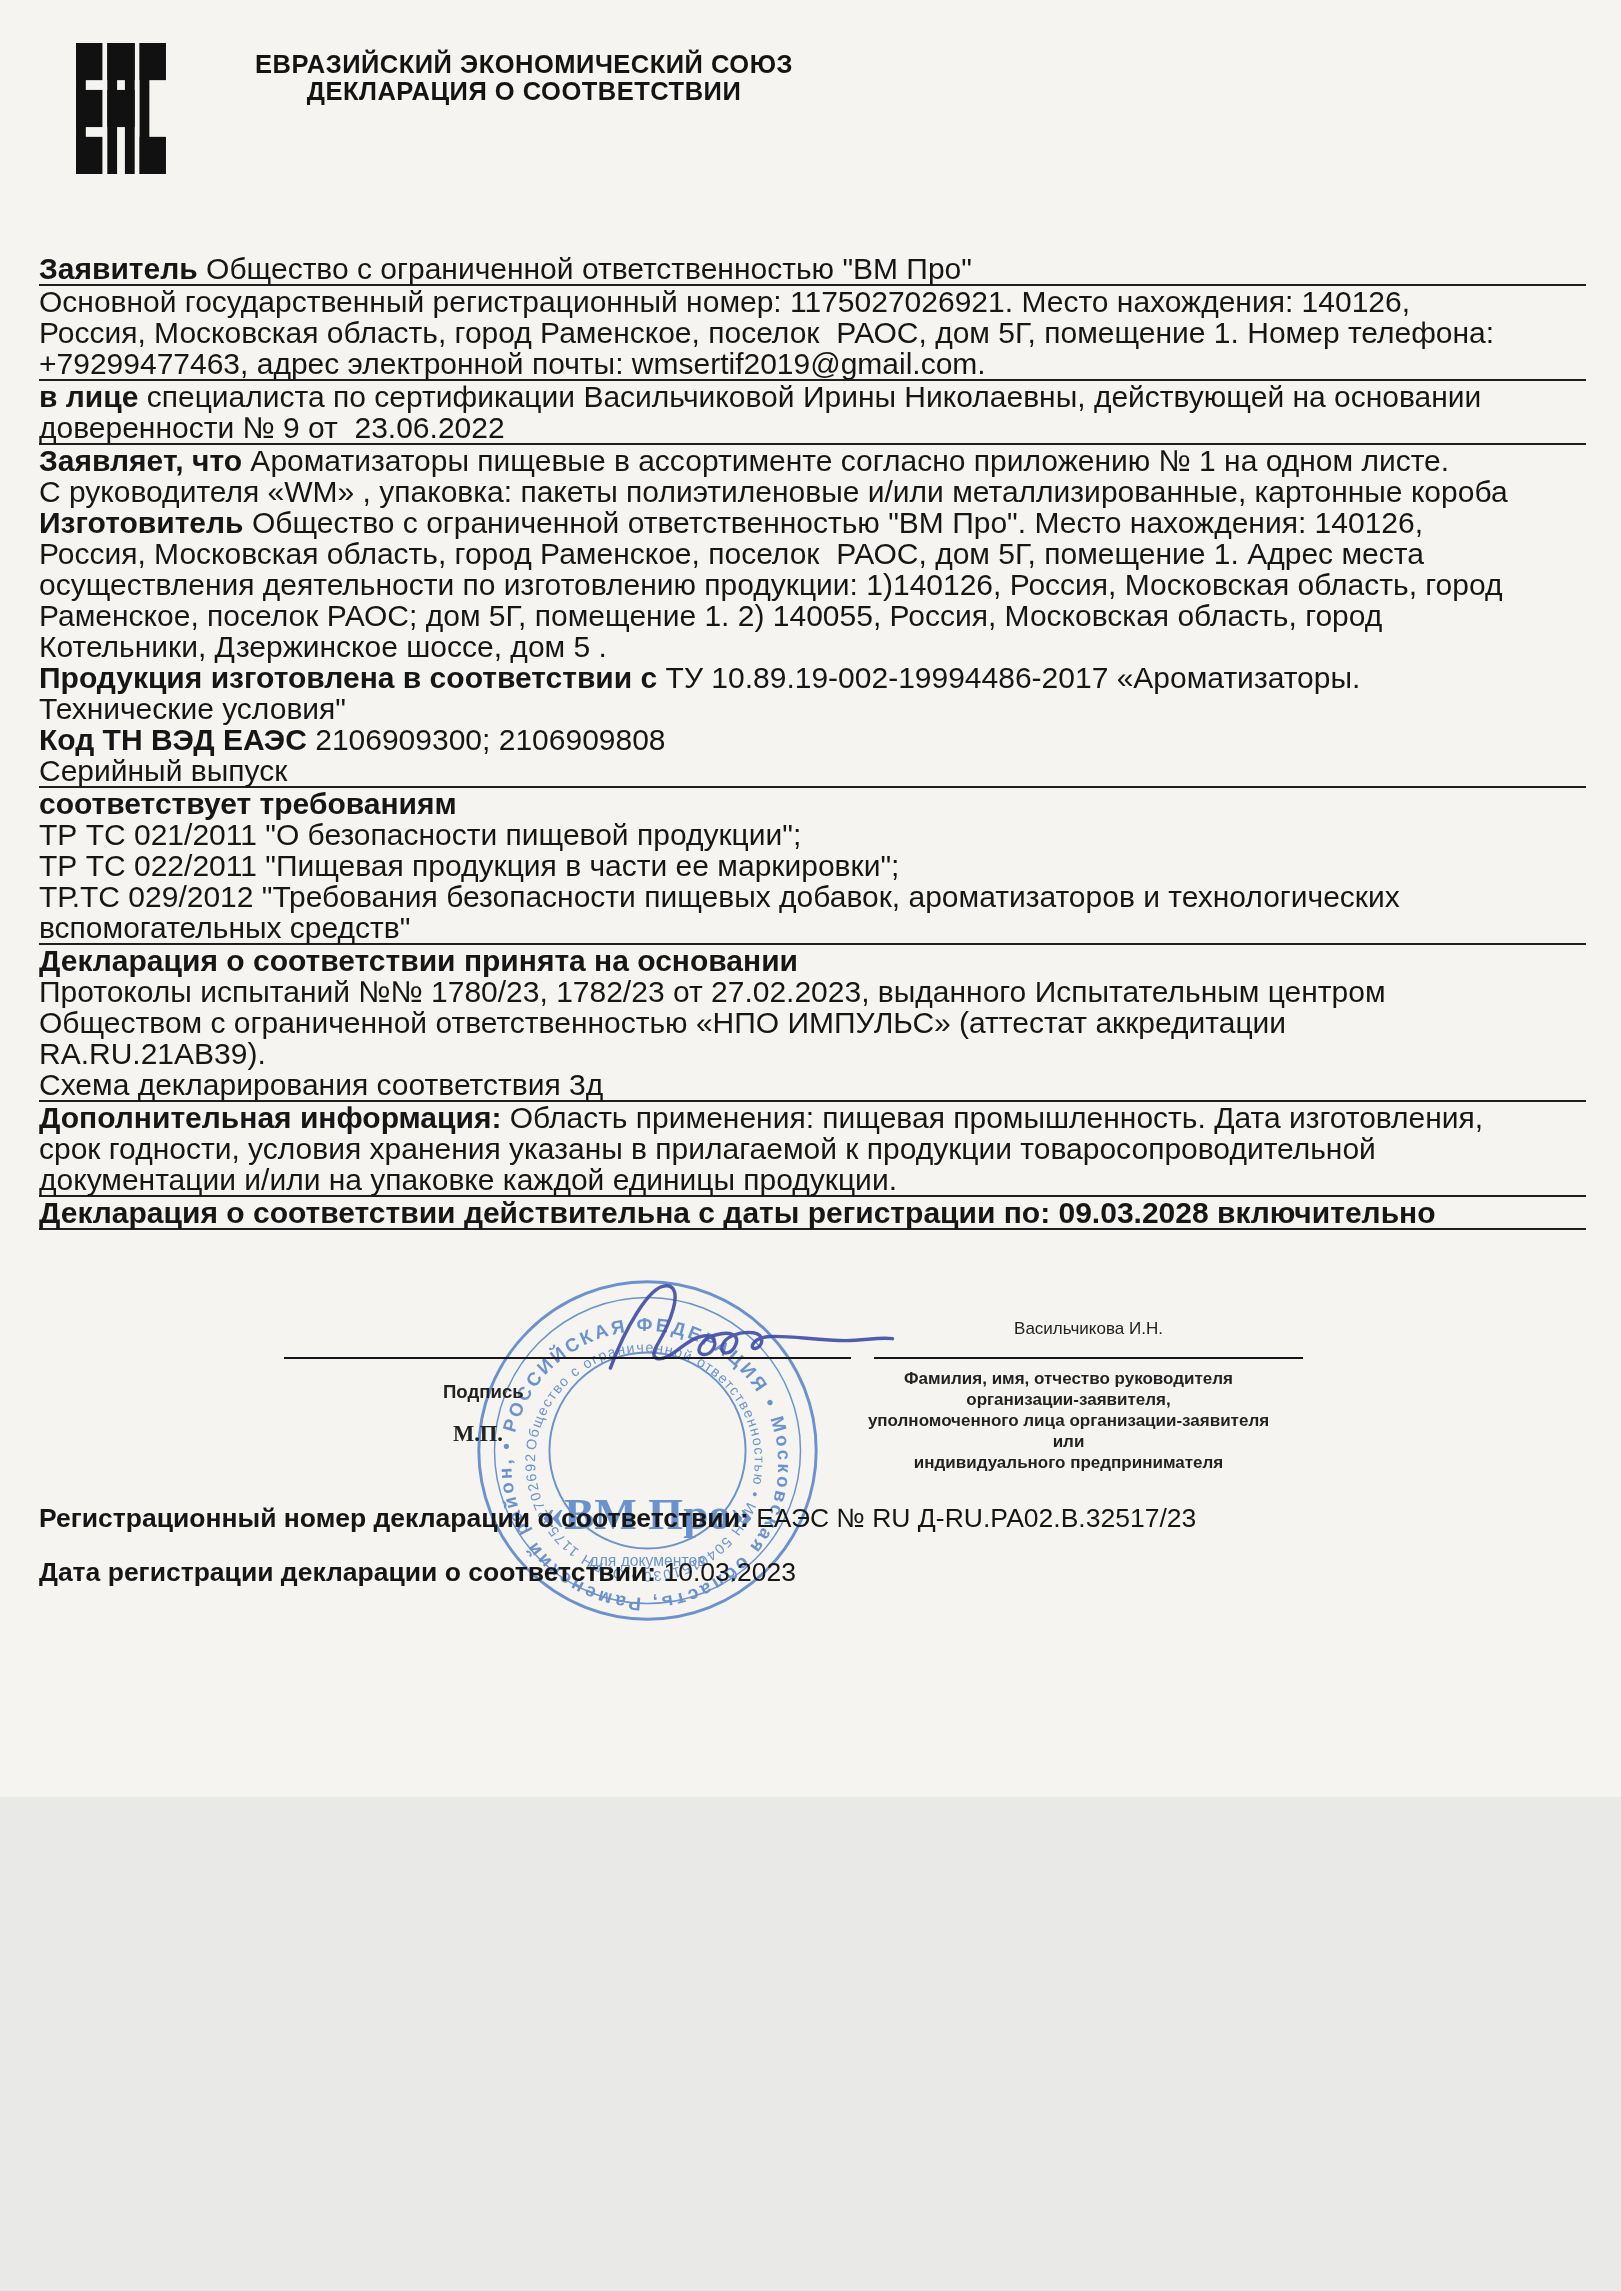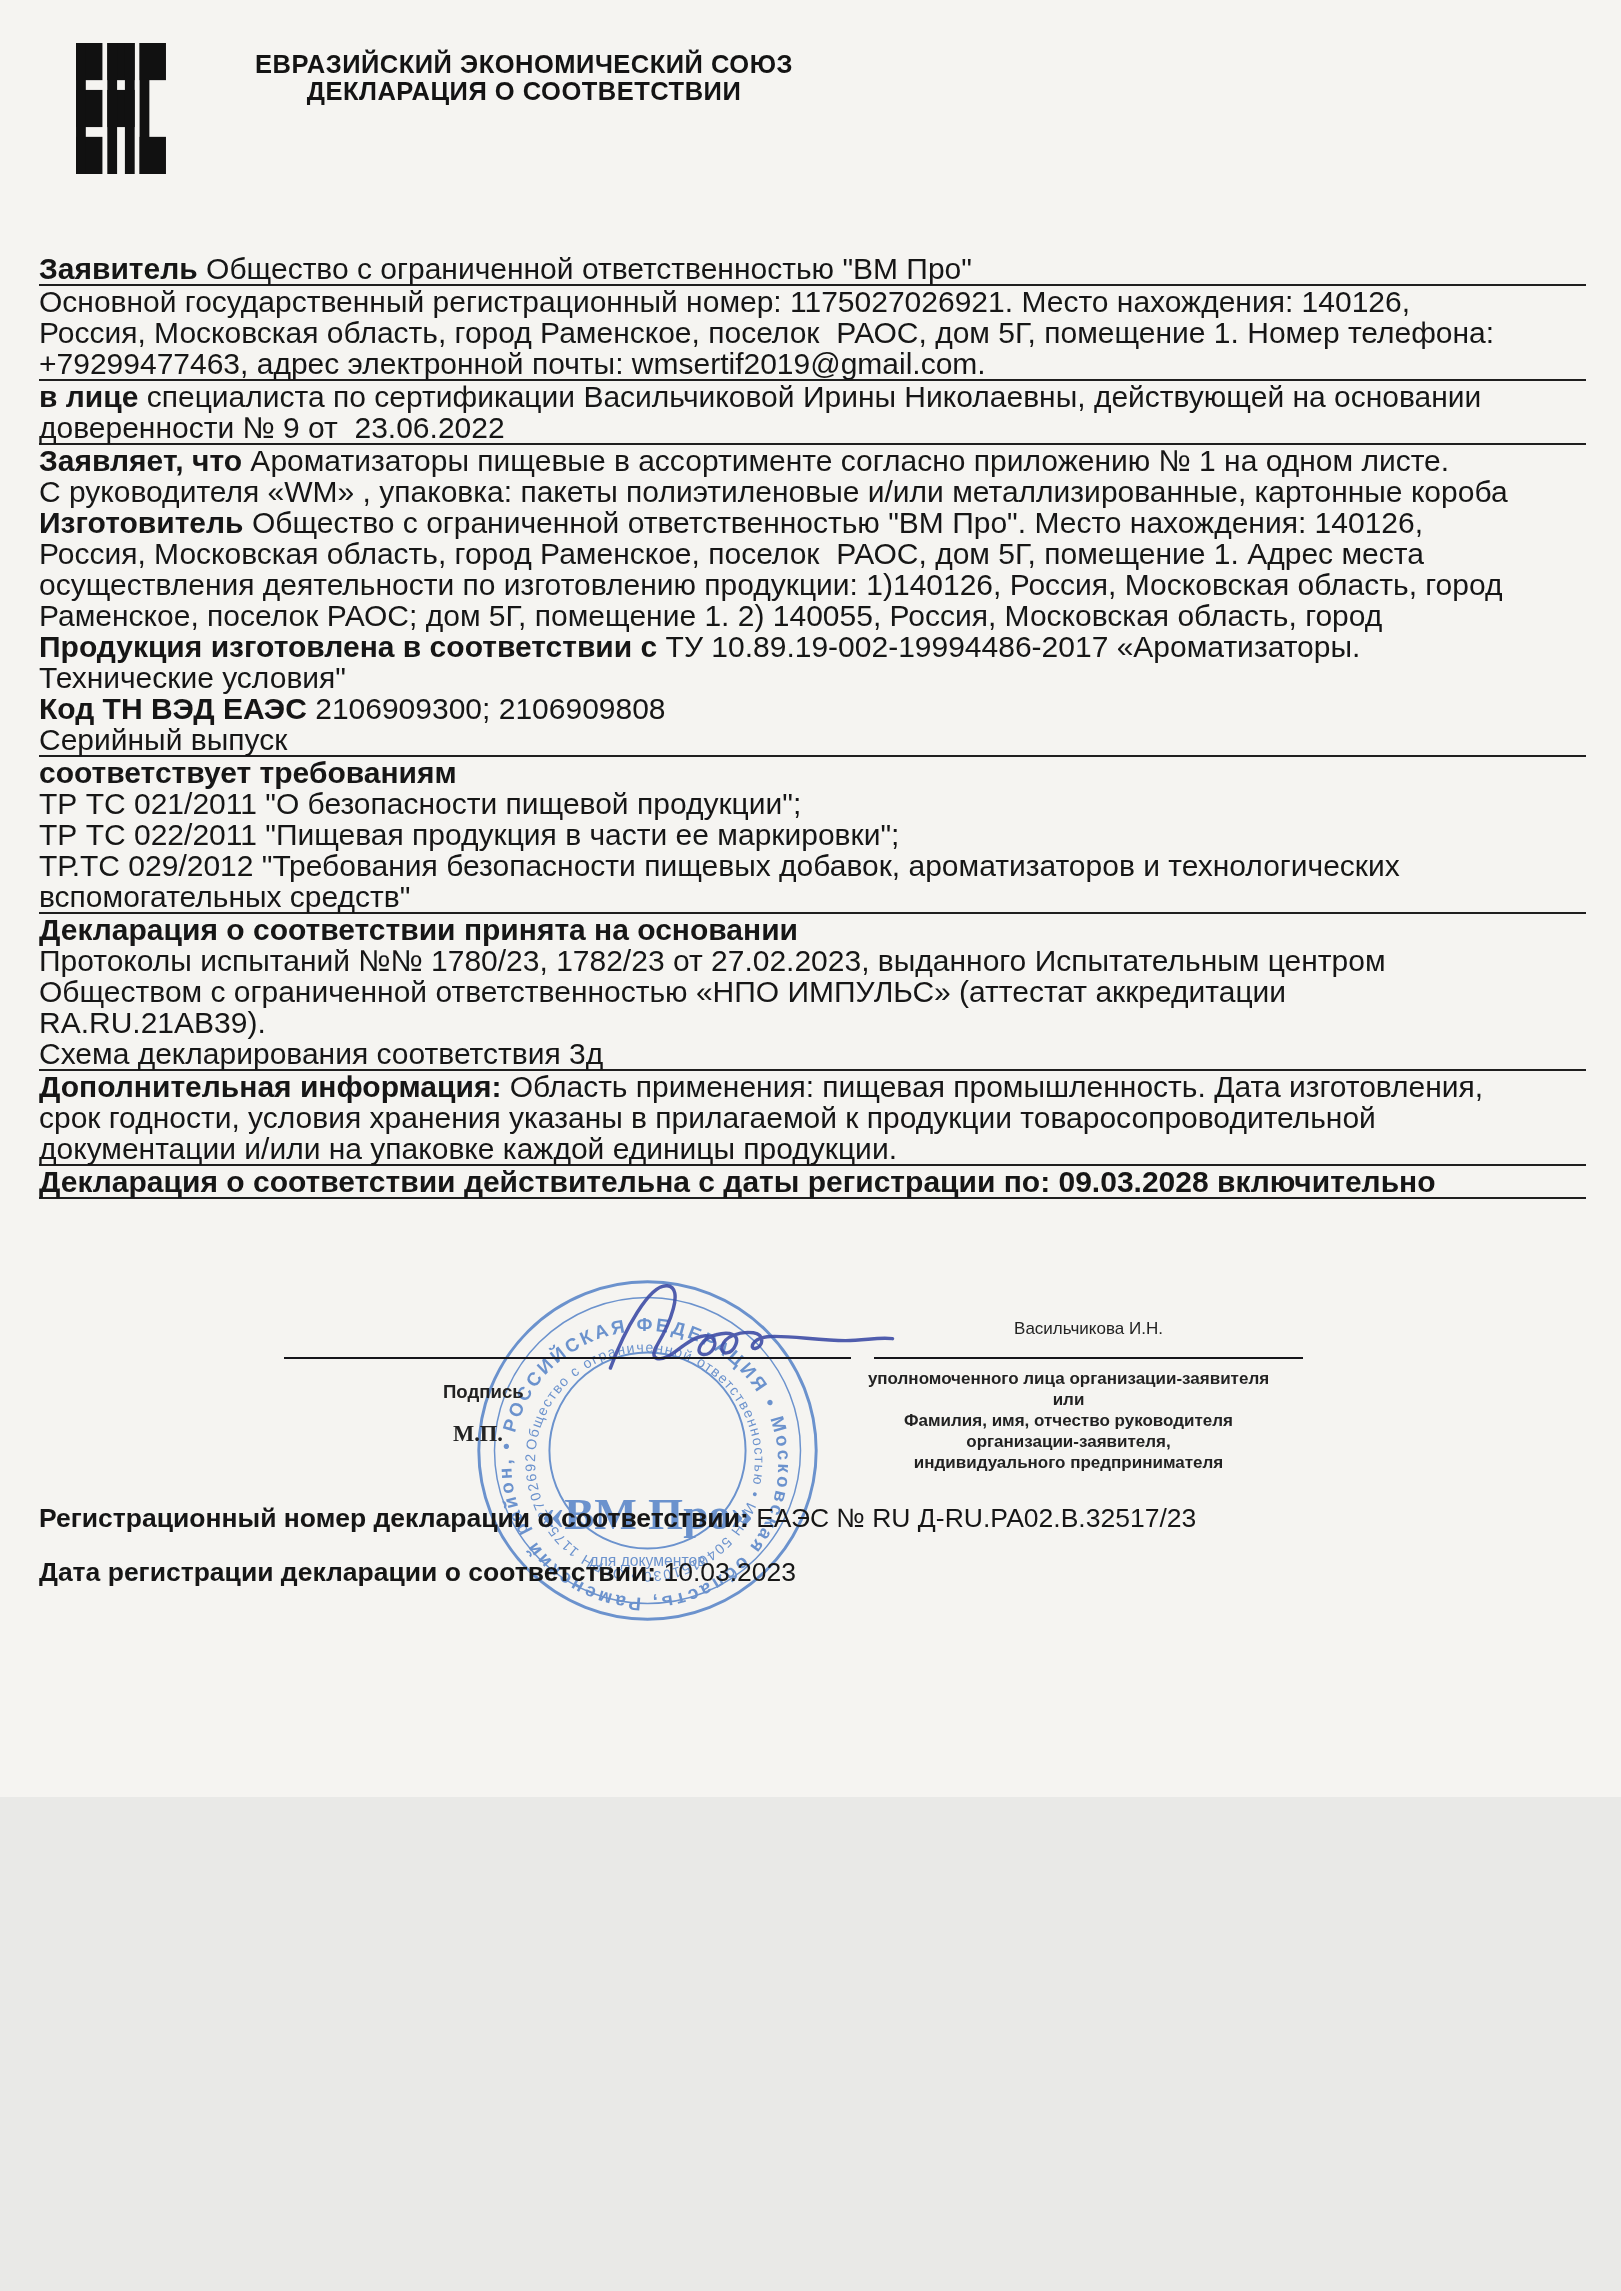--- a/index.html
+++ b/index.html
@@ -81,20 +81,21 @@
       <div class="line"><span>Россия, Московская область, город Раменское, поселок  РАОС, дом 5Г, помещение 1. Номер телефона:</span></div>
       <div class="line u"><span>+79299477463, адрес электронной почты: wmsertif2019@gmail.com.</span></div>
       <div class="line"><b>в лице</b><span> специалиста по сертификации Васильчиковой Ирины Николаевны, действующей на основании</span></div>
       <div class="line u"><span>доверенности № 9 от  23.06.2022</span></div>
       <div class="line"><b>Заявляет, что</b><span> Ароматизаторы пищевые в ассортименте согласно приложению № 1 на одном листе.</span></div>
       <div class="line"><span>С руководителя «WM» , упаковка: пакеты полиэтиленовые и/или металлизированные, картонные короба</span></div>
       <div class="line"><b>Изготовитель</b><span> Общество с ограниченной ответственностью "ВМ Про". Место нахождения: 140126,</span></div>
       <div class="line"><span>Россия, Московская область, город Раменское, поселок  РАОС, дом 5Г, помещение 1. Адрес места</span></div>
       <div class="line"><span>осуществления деятельности по изготовлению продукции: 1)140126, Россия, Московская область, город</span></div>
       <div class="line"><span>Раменское, поселок РАОС; дом 5Г, помещение 1. 2) 140055, Россия, Московская область, город</span></div>
+      <div class="line"><span>Котельники, Дзержинское шоссе, дом 5 .</span></div>
       <div class="line"><b>Продукция изготовлена в соответствии с</b><span> ТУ 10.89.19-002-19994486-2017 «Ароматизаторы.</span></div>
       <div class="line"><span>Технические условия"</span></div>
       <div class="line"><b>Код ТН ВЭД ЕАЭС</b><span> 2106909300; 2106909808</span></div>
       <div class="line u"><span>Серийный выпуск</span></div>
       <div class="line"><b>соответствует требованиям</b></div>
       <div class="line"><span>ТР ТС 021/2011 "О безопасности пищевой продукции";</span></div>
       <div class="line"><span>ТР ТС 022/2011 "Пищевая продукция в части ее маркировки";</span></div>
       <div class="line"><span>ТР.ТС 029/2012 "Требования безопасности пищевых добавок, ароматизаторов и технологических</span></div>
       <div class="line u"><span>вспомогательных средств"</span></div>
       <div class="line"><b>Декларация о соответствии принята на основании</b></div>
@@ -146,22 +147,22 @@
              C 256,62 290,68 318,68
              C 338,68 352,64 366,66" fill="none" stroke="#3f4da6" stroke-width="3.5" stroke-linecap="round"></path>
   </svg>
 
   <div class="sig-line left"></div>
   <div class="sig-line right"></div>
   <div class="sig-caption-left">Подпись</div>
   <div class="mp-label">М.П.</div>
   <div class="sig-name">Васильчикова И.Н.</div>
   <div class="sig-caption-right">
+    <div>Фамилия, имя, отчество руководителя организации-заявителя,</div>
     <div>уполномоченного лица организации-заявителя или</div>
-    <div>Фамилия, имя, отчество руководителя организации-заявителя,</div>
     <div>индивидуального предпринимателя</div>
   </div>
 
   <div class="footer-line reg-number"><b>Регистрационный номер декларации о соответствии:</b><span> ЕАЭС № RU Д-RU.РА02.В.32517/23</span></div>
   <div class="footer-line reg-date"><b>Дата регистрации декларации о соответствии:</b><span> 10.03.2023</span></div>
 
 </div>
 
 
 </body></html>

